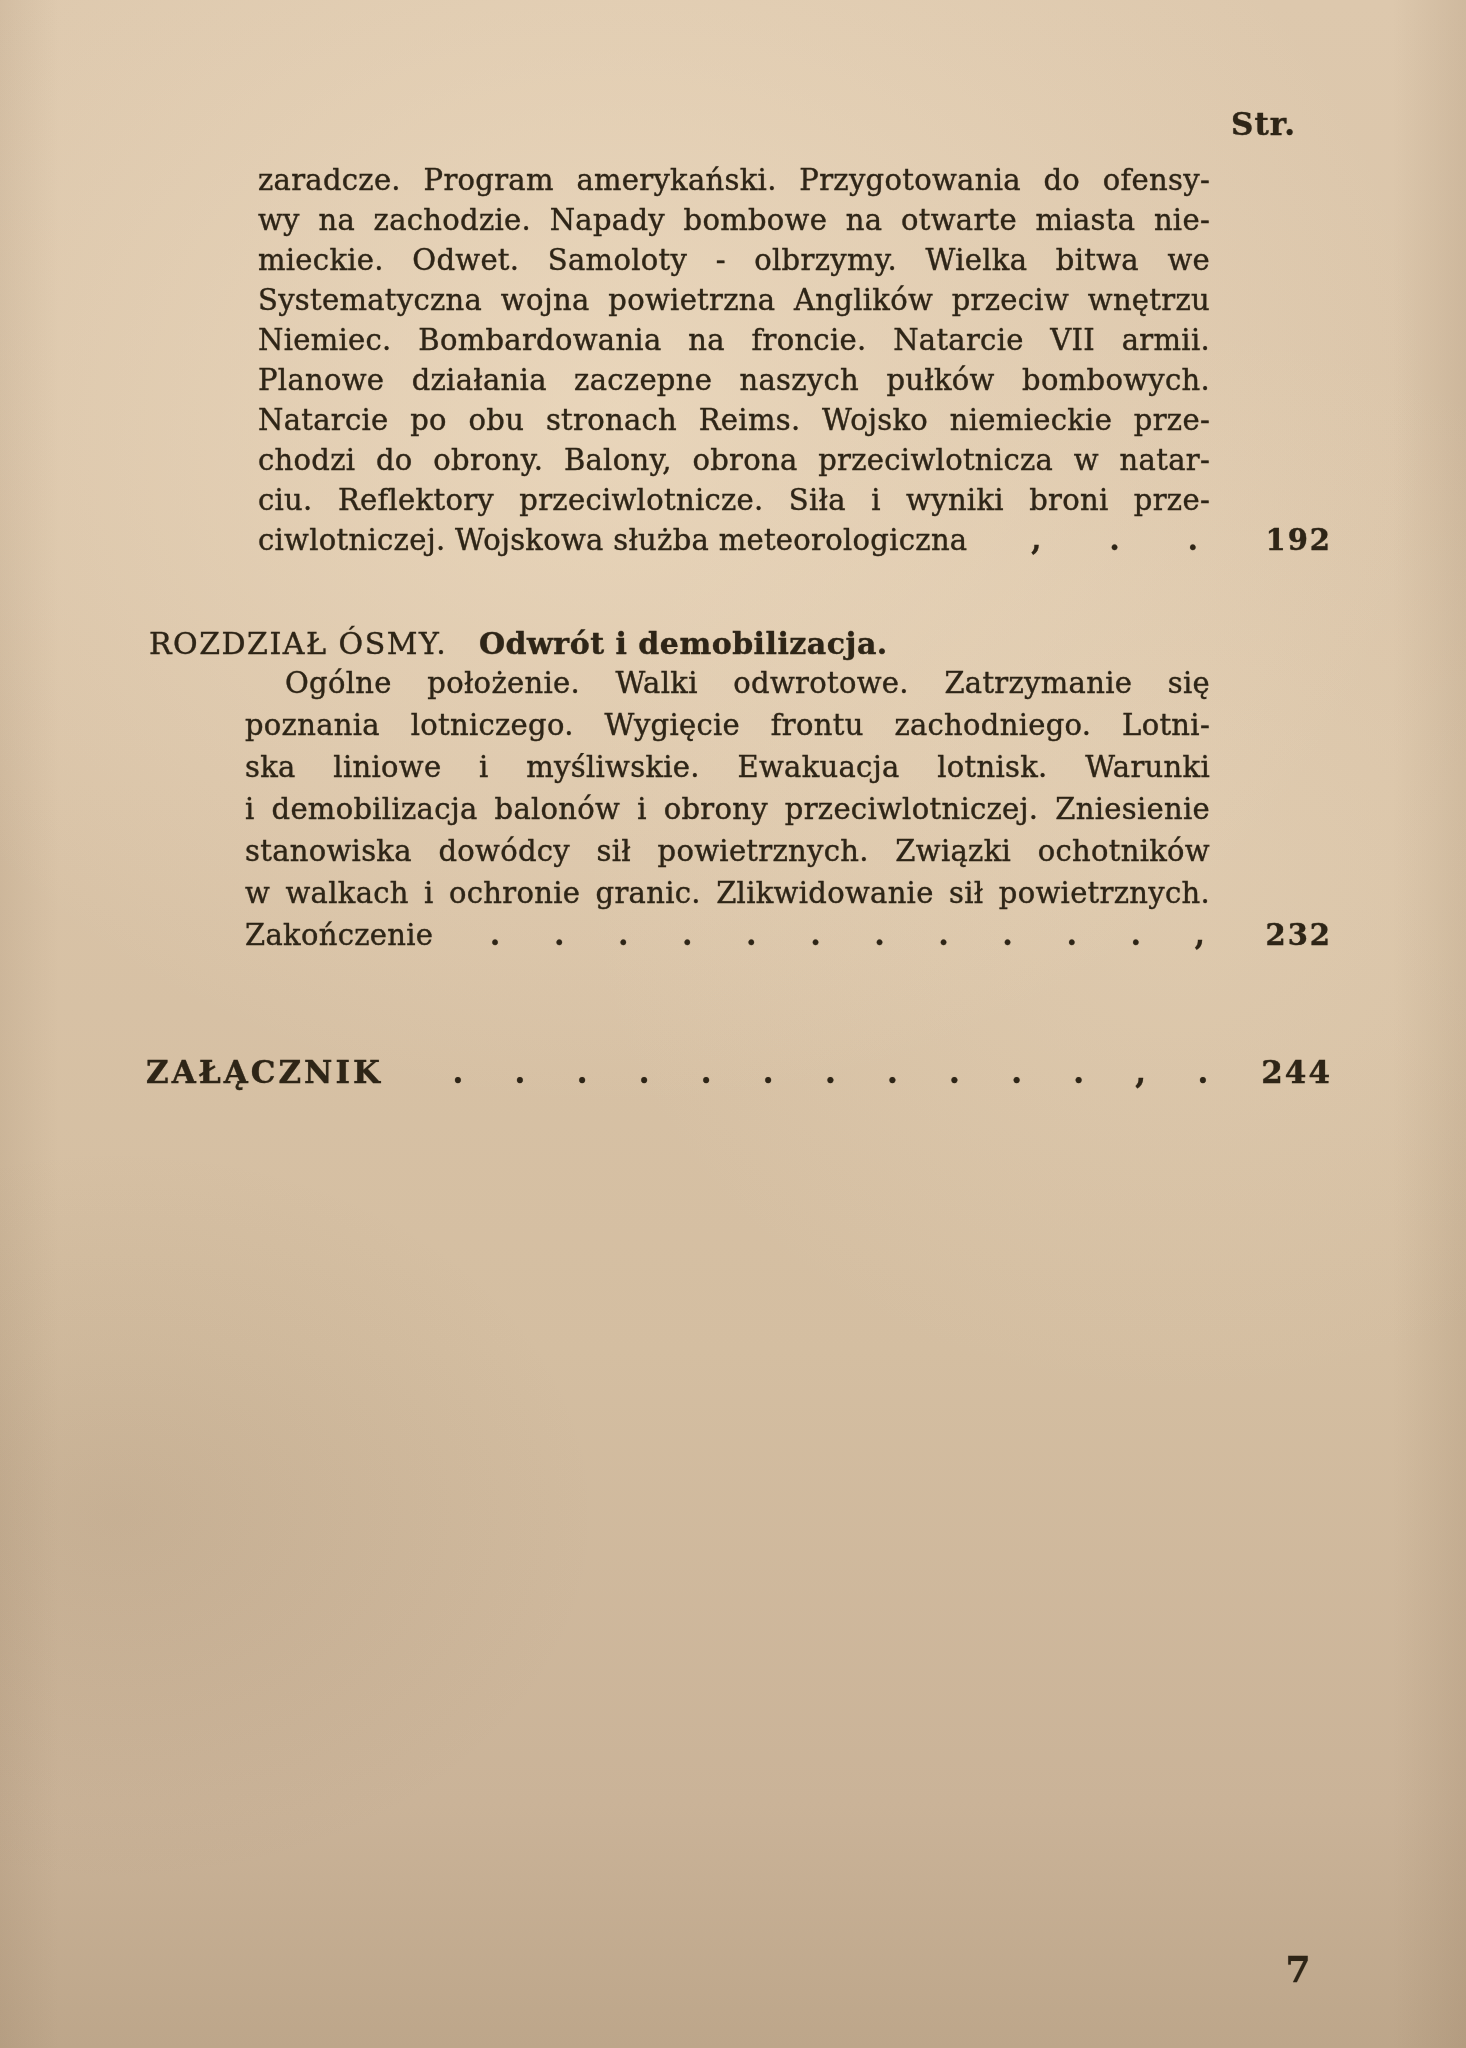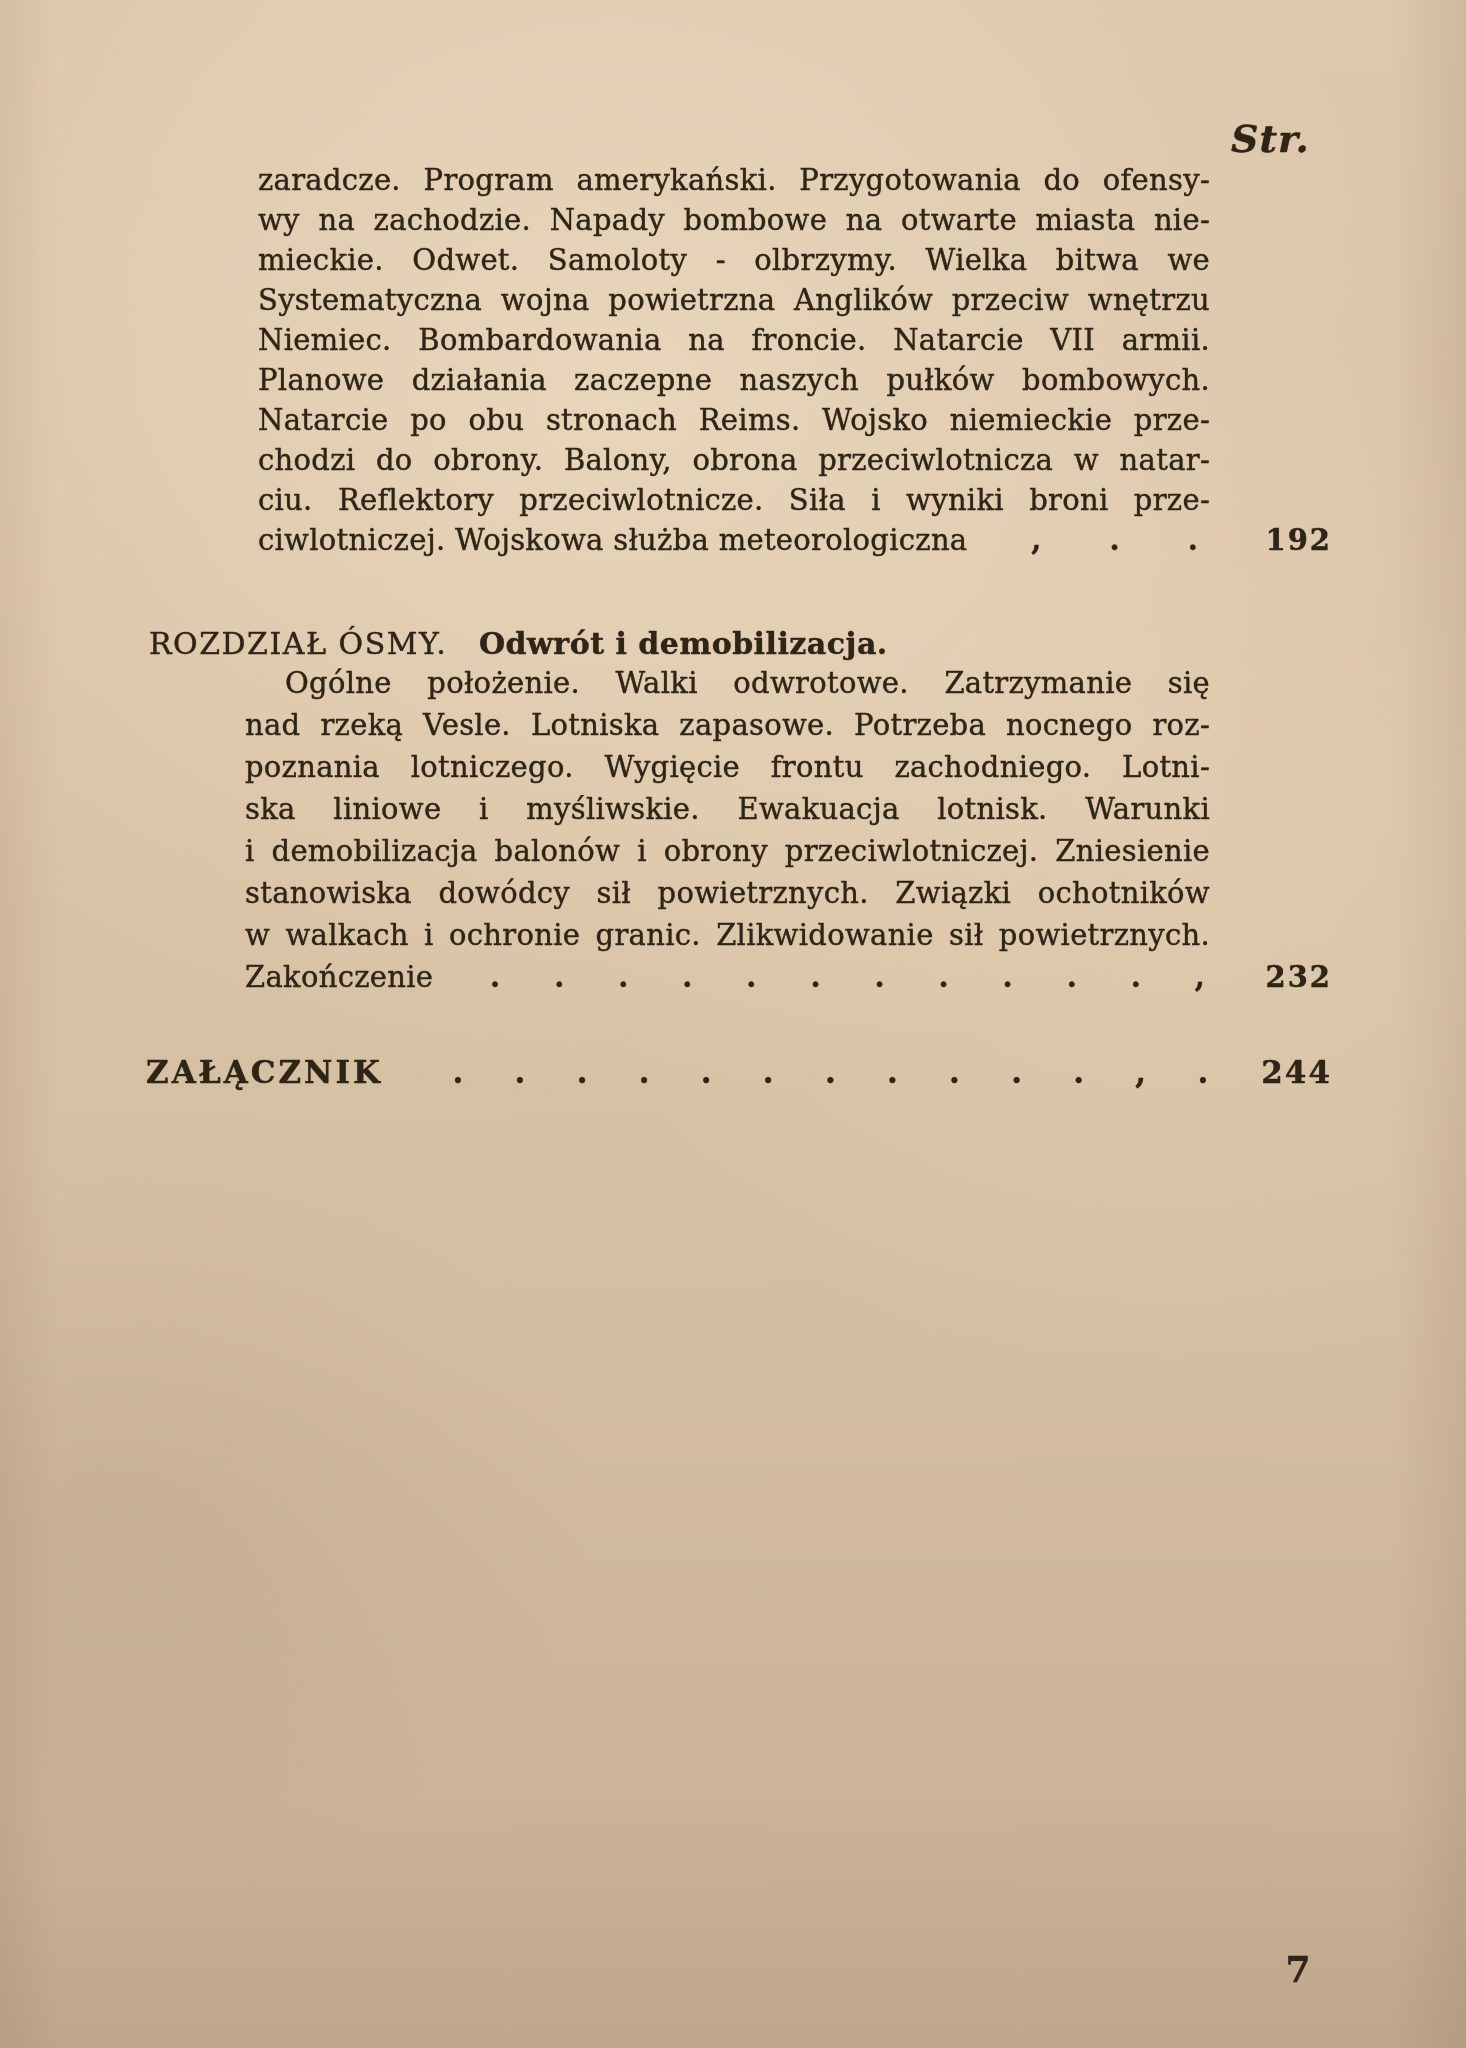--- a/index.html
+++ b/index.html
@@ -21,25 +21,24 @@
       linear-gradient(90deg, rgba(110,84,58,0.10) 0%, rgba(0,0,0,0) 4%, rgba(0,0,0,0) 95%, rgba(110,84,58,0.13) 100%),
       linear-gradient(180deg, #ddc8ad 0%, #d9c3a7 38%, #d4bea1 66%, #cab398 88%, #bda68a 100%);
   }
   .ink {
     -webkit-text-stroke: 0.35px rgba(44,35,21,0.85);
     text-shadow: 0 0 1px rgba(44,35,21,0.35);
   }
   .str-label {
     position: absolute;
     left: 1231px;
-    top: 116px;
-    font-size: 38px;
+    top: 106px;
+    font-size: 31px;
     font-weight: bold;
     letter-spacing: 1px;
-    font-style: italic;
   }
   .para {
     position: absolute;
     font-size: 29px;
     letter-spacing: 0.3px;
   }
   .para-1 {
     left: 258px;
     top: 160px;
     width: 952px;
@@ -141,21 +140,20 @@
     </div>
   </section>
 
   <div class="chapter-heading">
     <span class="kicker">ROZDZIAŁ ÓSMY.</span>
     <span class="htitle">Odwrót i demobilizacja.</span>
   </div>
 
   <section class="para para-2">
     <div class="jline first">Ogólne położenie. Walki odwrotowe. Zatrzymanie się</div>
-    <div class="jline">nad rzeką Vesle. Lotniska zapasowe. Potrzeba nocnego roz-</div>
     <div class="jline">poznania lotniczego. Wygięcie frontu zachodniego. Lotni-</div>
     <div class="jline">ska liniowe i myśliwskie. Ewakuacja lotnisk. Warunki</div>
     <div class="jline">i demobilizacja balonów i obrony przeciwlotniczej. Zniesienie</div>
     <div class="jline">stanowiska dowódcy sił powietrznych. Związki ochotników</div>
     <div class="jline">w walkach i ochronie granic. Zlikwidowanie sił powietrznych.</div>
     <div class="refline">
       <span class="rtext">Zakończenie</span>
       <span class="leader">
           <span>.</span>
           <span>.</span>

